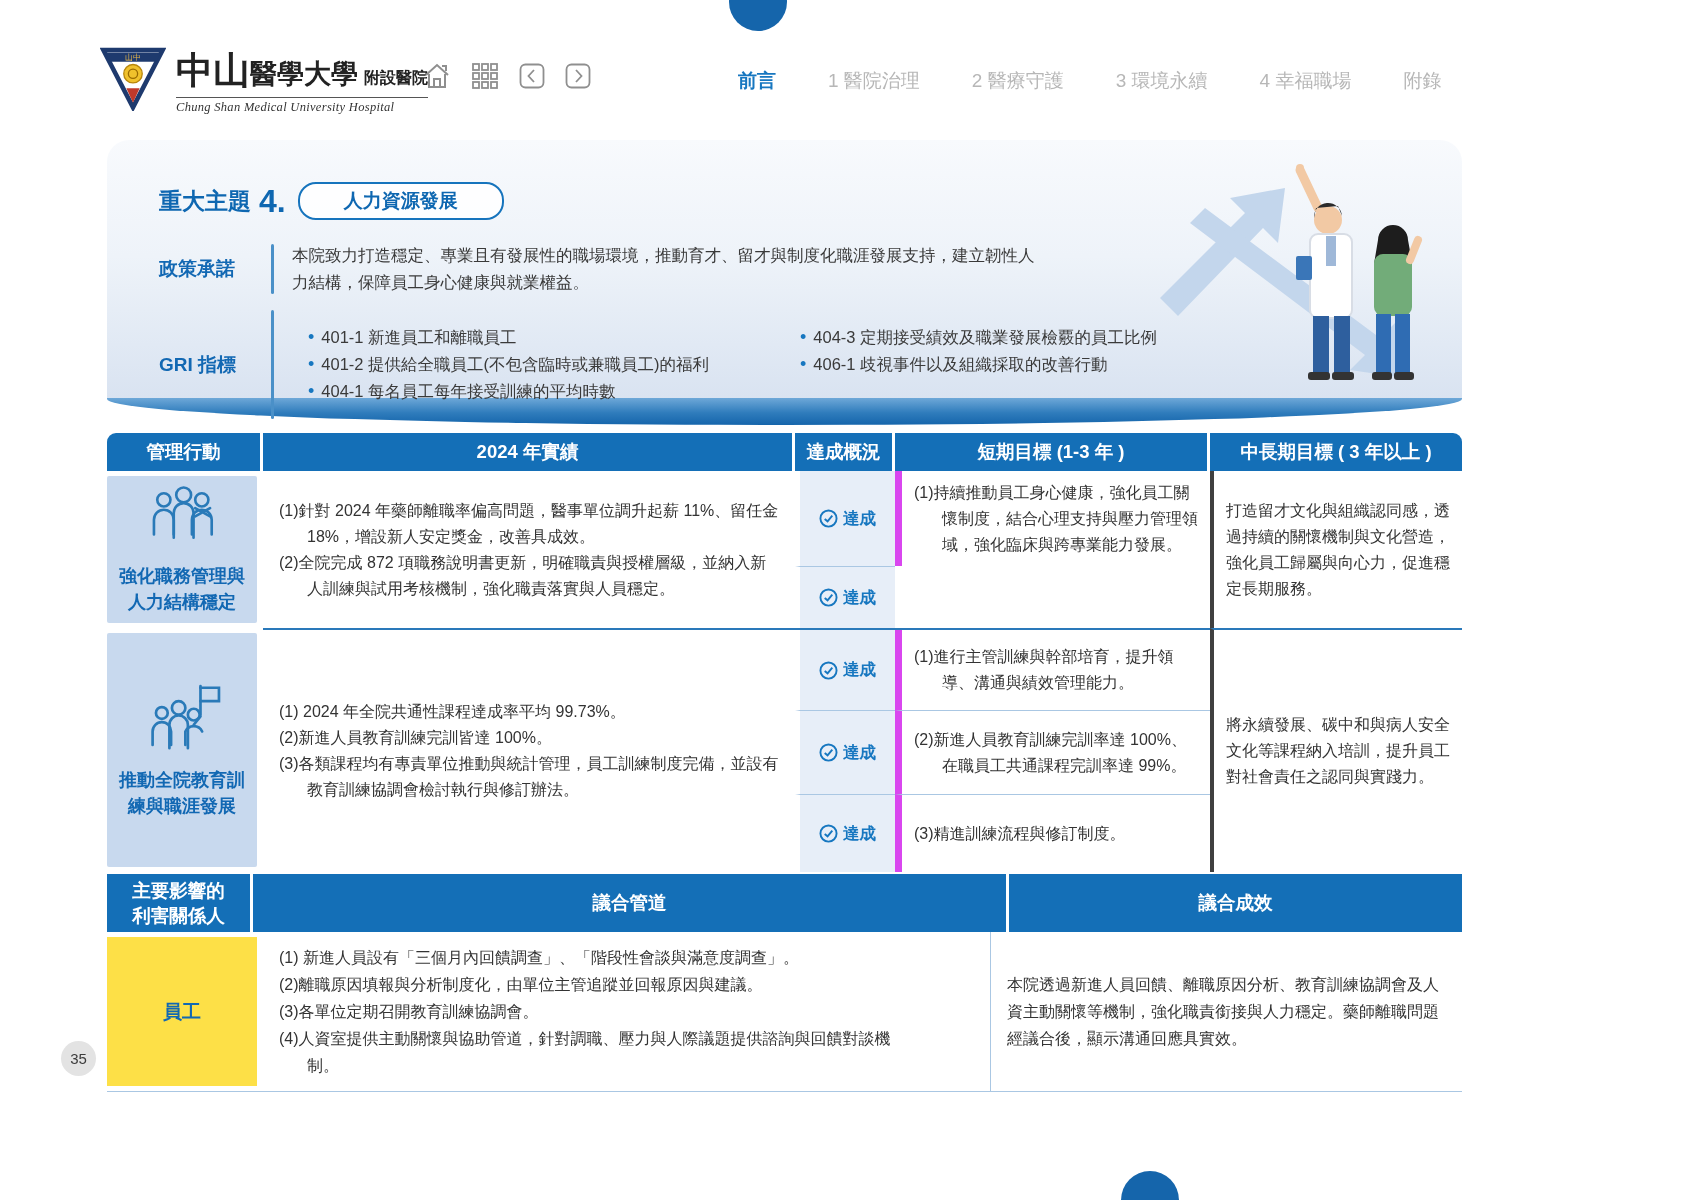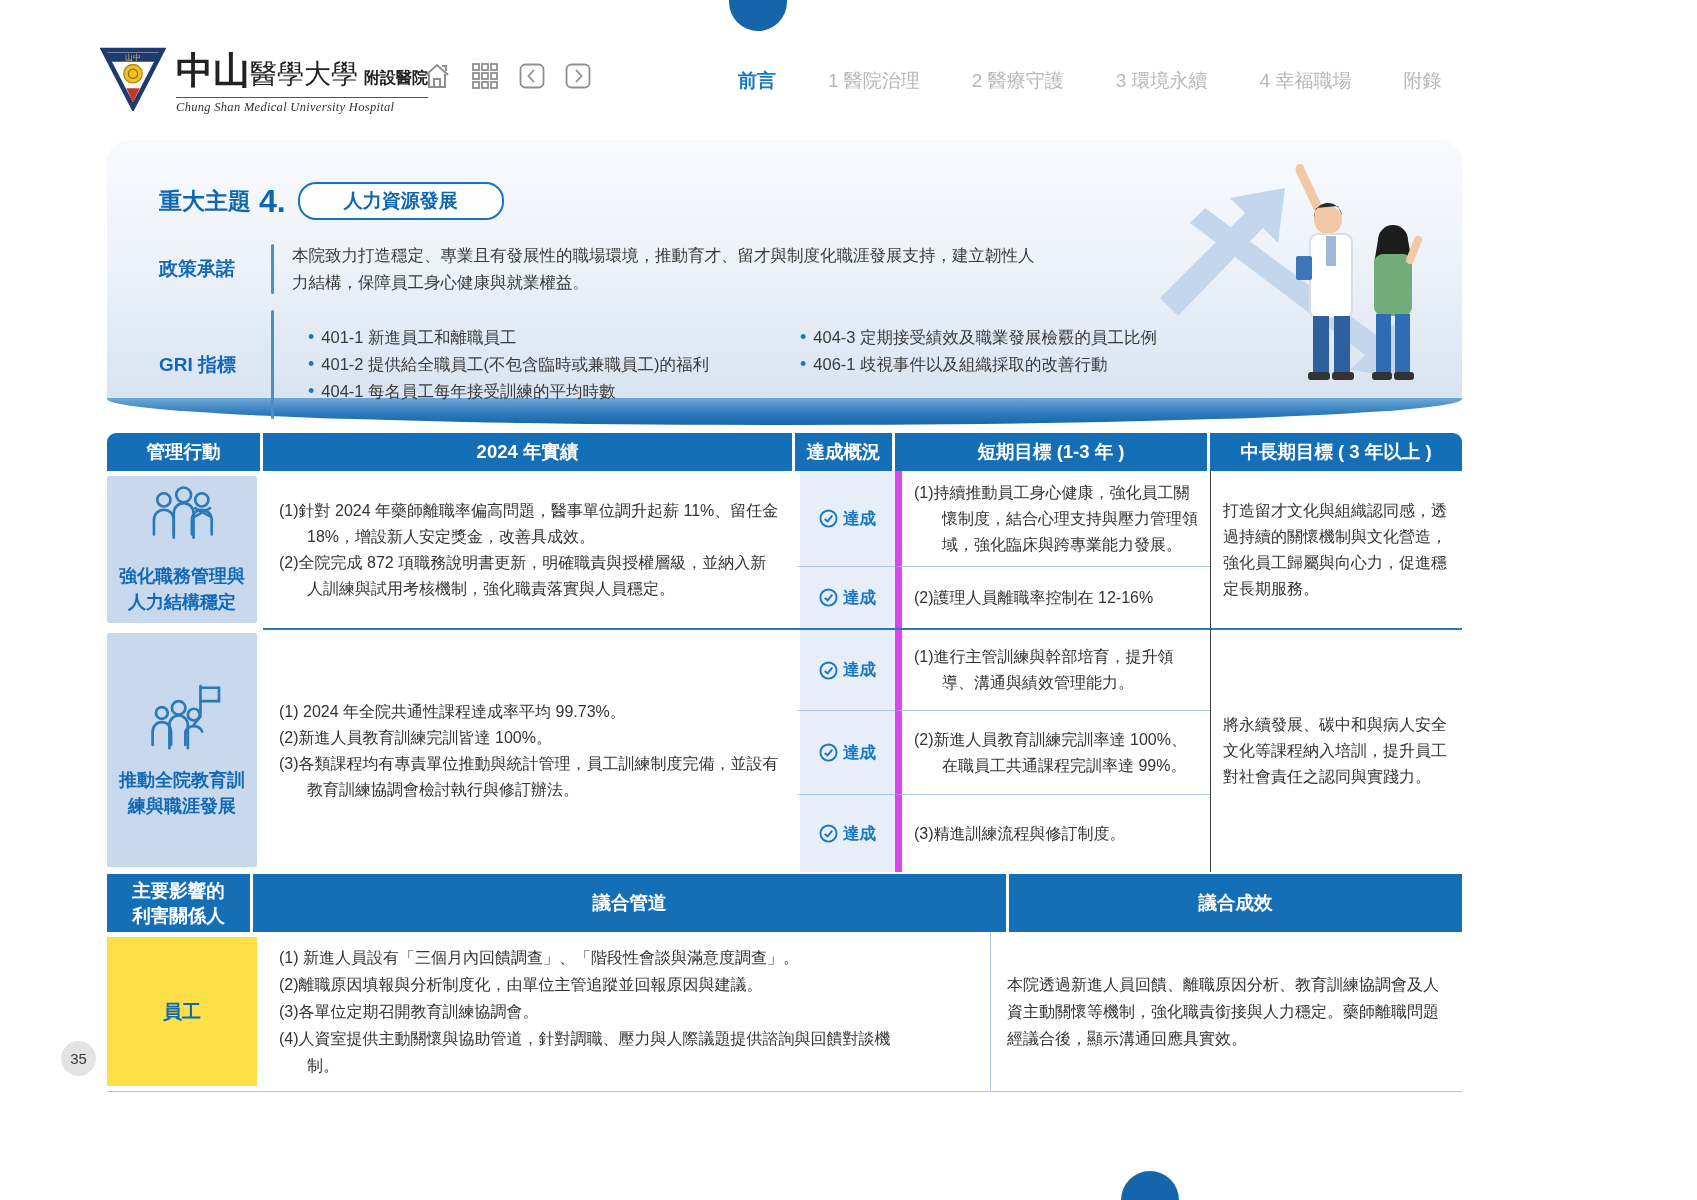--- a/index.html
+++ b/index.html
@@ -12,21 +12,21 @@
   
   .edge-circle{position:absolute;width:58px;height:58px;border-radius:50%;background:#1565ab;}
   .edge-circle.top{left:729px;top:-27px;}
   .edge-circle.bottom{left:1121px;top:1171px;}
 
   
   .logo{position:absolute;left:100px;top:46px;display:flex;align-items:center;}
   .logo-text{margin-left:10px;font-family:"Liberation Serif","DejaVu Serif",serif;}
   .logo-cn{white-space:nowrap;color:#222;}
   .logo-cn .big{font-size:37px;font-weight:bold;}
-  .logo-cn .mid{font-size:27px;font-weight:normal;}
+  .logo-cn .mid{font-size:27px;font-weight:bold;}
   .logo-cn .small{font-size:16px;font-weight:bold;margin-left:6px;}
   .logo-en{font-size:12.5px;font-style:italic;color:#333;border-top:1.5px solid #555;
            padding-top:2px;margin-top:1px;letter-spacing:.3px;}
   .nav-icons{position:absolute;left:423px;top:62px;display:flex;align-items:center;}
   .nav-icons .icn{margin-right:20px;cursor:pointer;}
   .nav-menu{position:absolute;left:738px;top:68px;display:flex;gap:52px;font-size:19px;color:#b7b7b7;}
   .nav-menu .item{cursor:pointer;white-space:nowrap;}
   .nav-menu .item.active{color:#1777c0;font-weight:bold;}
 
   
@@ -71,21 +71,21 @@
     align-items:center;justify-content:center;gap:8px;border-radius:2px;}
   .action-label{font-size:18px;font-weight:bold;color:#1268b3;text-align:center;line-height:26px;padding:0 6px;}
   .ach-cell{grid-column:2;display:flex;flex-direction:column;justify-content:center;
     padding:8px 16px;box-sizing:border-box;font-size:16px;line-height:26px;}
   .subcol{grid-column:3/5;display:grid;grid-template-columns:100px 315px;}
   .s-cell{background:#e7eef8;display:flex;align-items:center;justify-content:center;
     border-left:5px solid #fff;box-sizing:border-box;}
   .g-cell{background:#fff;border-left:7px solid #d946ef;padding:6px 12px;display:flex;
     align-items:center;box-sizing:border-box;font-size:16px;line-height:26px;}
   .sub-divide{border-top:1px solid #aac7e3;}
-  .long-cell{grid-column:5;border-left:1px solid #404040;display:flex;align-items:center;
+  .long-cell{grid-column:5;border-left:4px solid #404040;display:flex;align-items:center;
     padding:7px 12px;box-sizing:border-box;font-size:16px;line-height:26px;}
   .t1-row.r2 > .ach-cell,.t1-row.r2 > .subcol,.t1-row.r2 > .long-cell{border-top:2px solid #2a79ba;}
   .hang{padding-left:28px;text-indent:-28px;margin:0;}
   .badge{display:inline-flex;align-items:center;gap:5px;color:#1777c0;font-weight:bold;font-size:16.5px;}
 
   .t2{position:absolute;left:107px;top:874px;width:1355px;}
   .t2 .h-cell{height:58px;}
   .tw1{width:156px;}.tw2{width:807px;}.tw3{width:484px;}
   .t2-row{display:grid;grid-template-columns:156px 727px 472px;min-height:132px;border-bottom:1px solid #aac7e3;}
   .stake-cell{display:flex;}
@@ -282,23 +282,20 @@
         </div>
       <div class="s-cell sub-divide">
         <span class="badge">
           <svg width="19" height="19" viewBox="0 0 20 20" fill="none" stroke="#1777c0" stroke-width="2">
               <circle cx="10" cy="10" r="8.5"></circle>
               <path d="M6 10.5 L9 13 L14 7"></path>
             </svg>
           <span>達成</span>
         </span>
       </div>
-      <div class="g-cell sub-divide">
-          <p class="hang">(2)護理人員離職率控制在 12-16%</p>
-        </div>
     </div>
     <div class="long-cell">打造留才文化與組織認同感，透過持續的關懷機制與文化營造，強化員工歸屬與向心力，促進穩定長期服務。</div>
   </div>
 
   <div class="t1-row r2">
     <div class="action-cell">
       <div class="action-box">
         <span>
           <svg width="84" height="74" viewBox="0 0 100 88" fill="none" stroke="#2a7ab8" stroke-width="3.2" stroke-linecap="round">
             <path d="M72 6 V40"></path>

